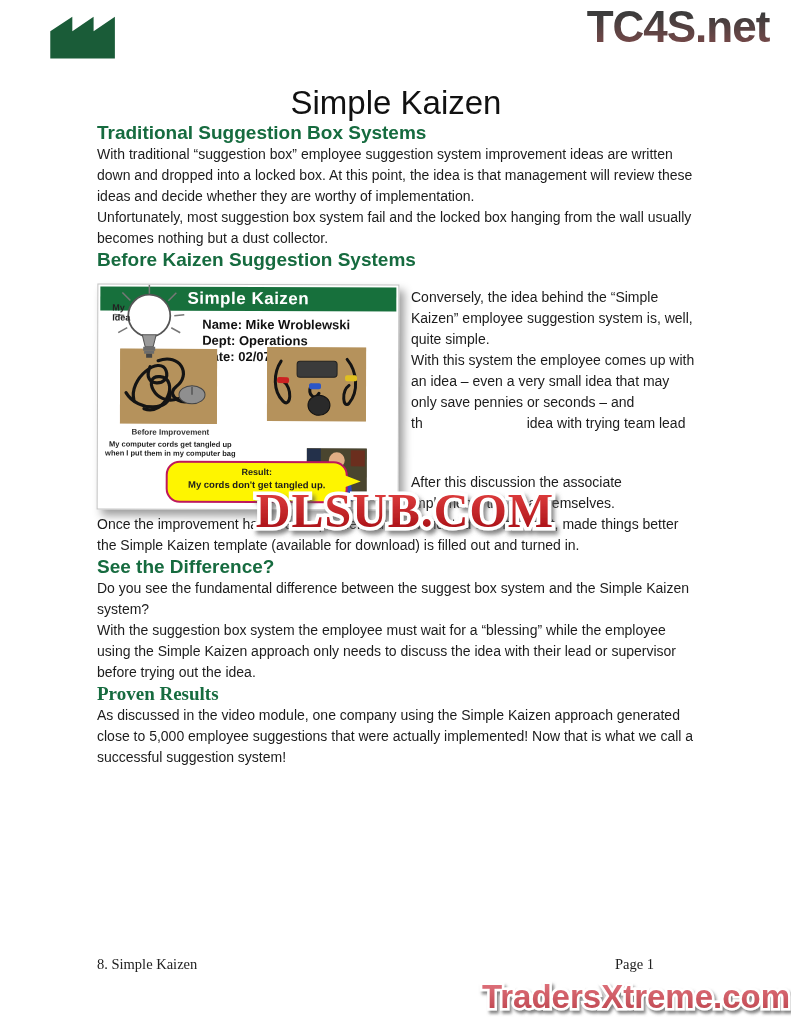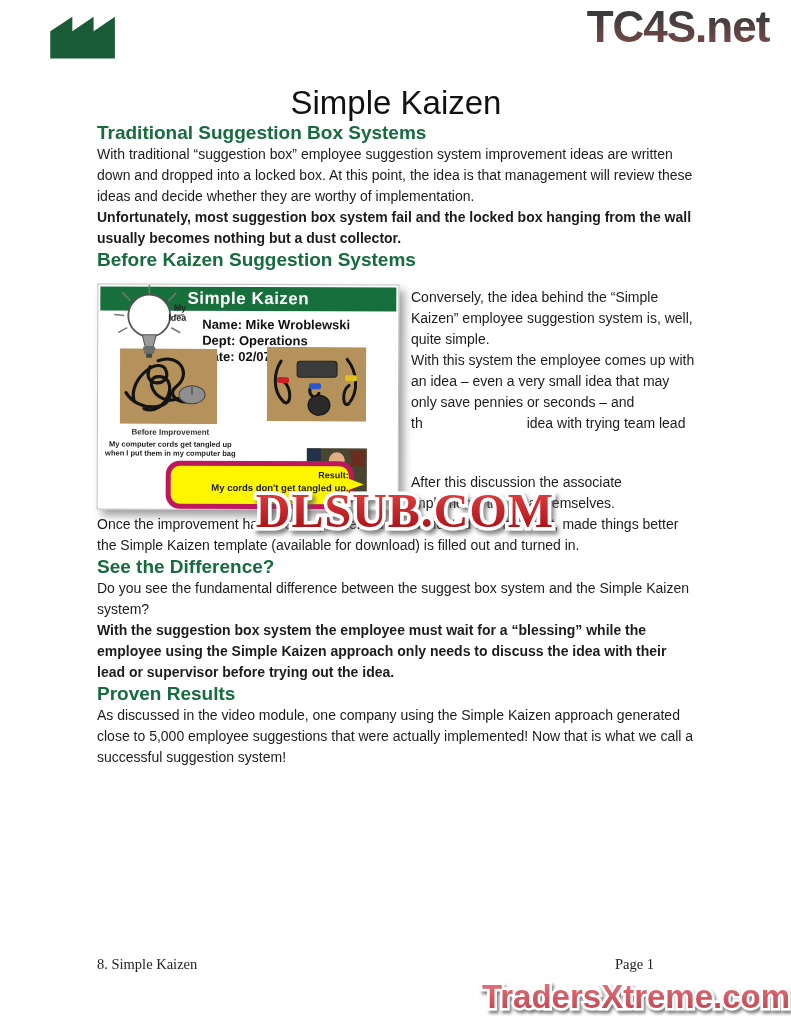--- a/index.html
+++ b/index.html
@@ -17,52 +17,52 @@
   .wm-mid{position:absolute;left:249px;top:477px;z-index:30;}
   .wm-bottom{position:absolute;right:0px;bottom:0px;z-index:30;}
 
   
   .content{position:absolute;left:97px;top:0;width:598px;}
   .title{margin-top:84px;text-align:center;font-size:33px;font-weight:400;color:#111;letter-spacing:0px;}
   h2.gh{color:#166b3f;font-size:19px;font-weight:bold;margin:0;}
   .h-trad{margin-top:31px;}
   .h-sks{margin-top:29px;}
   .h-std{margin-top:17px;}
-  .h-pr{margin-top:17px;}
+  .h-pr{margin-top:17px;font-family:Liberation Serif, serif;}
   p.body{font-size:14px;line-height:21px;margin:0;color:#1c1c1c;}
   .p-mt18{margin-top:18px;}
   .p-mt16{margin-top:16px;}
-  .p-mt14{margin-top:14px;font-weight:bold;}
+  .p-mt14{margin-top:14px;}
   .p-mt12{margin-top:12px;}
 
   
   .media-row{margin-top:13px;display:flex;gap:12px;height:230px;}
   .side-col{width:292px;font-size:14px;line-height:21px;padding-top:3px;}
   .side-col p{margin:0;}
   .side-gap{margin-top:16px;}
   .frag-line{display:flex;align-items:flex-end;}
   .frag-gap{display:inline-block;width:104px;}
 
   
   .card{position:relative;width:300px;height:224px;background:#fff;border:1px solid #c2c2c2;
         box-shadow:5px 6px 9px rgba(0,0,0,0.38);transform:rotate(0.2deg);flex:0 0 auto;}
   .card-header{position:absolute;left:2px;right:2px;top:2px;height:24px;background:#17703c;
                color:#fff;font-weight:bold;font-size:17px;text-align:center;line-height:24px;letter-spacing:0.5px;}
   .bulb{position:absolute;left:14px;top:0px;width:74px;height:84px;z-index:5;}
-  .bulb-label{position:absolute;left:0;top:18px;width:74px;text-align:right;font-size:9px;font-weight:bold;color:#222;line-height:10px;}
+  .bulb-label{position:absolute;left:0;top:18px;width:74px;text-align:left;font-size:9px;font-weight:bold;color:#222;line-height:10px;}
   .info{position:absolute;left:104px;top:32px;font-size:13px;font-weight:bold;line-height:16px;color:#111;}
   .photo{position:absolute;background:#b5925c;overflow:hidden;}
   .photo-before{left:22px;top:64px;width:97px;height:75px;}
   .photo-after{left:169px;top:62px;width:99px;height:74px;}
   .photo-man{left:209px;top:163px;width:60px;height:53px;background:#46412f;}
   .caption{position:absolute;left:0px;top:143px;width:145px;text-align:center;}
   .cap-title{font-size:8px;font-weight:bold;color:#333;}
   .cap-desc{margin-top:3px;font-size:7.5px;font-weight:bold;color:#222;line-height:9px;padding:0 6px;}
   .bubble{position:absolute;left:68px;top:176px;width:178px;height:38px;background:#fef500;
-          border:5px solid #be185d;border-radius:14px;text-align:right;z-index:4;}
+          border:2px solid #be185d;border-radius:14px;text-align:center;z-index:4;}
   .bubble-tail{position:absolute;right:-15px;top:12px;width:0;height:0;
                border-top:6px solid transparent;border-bottom:6px solid transparent;border-left:16px solid #fef500;}
   .bubble-label{font-size:9px;font-weight:bold;color:#1c1c1c;margin-top:4px;}
   .bubble-text{font-size:9.5px;font-weight:bold;color:#1c1c1c;margin-top:2px;}
 
   
   .footer{position:absolute;left:0;top:956px;width:791px;font-family:"Liberation Serif",serif;font-size:14.5px;color:#222;}
   .footer-left{position:absolute;left:97px;top:0;text-align:right;}
   .footer-right{position:absolute;left:615px;top:0;}
 </style>

